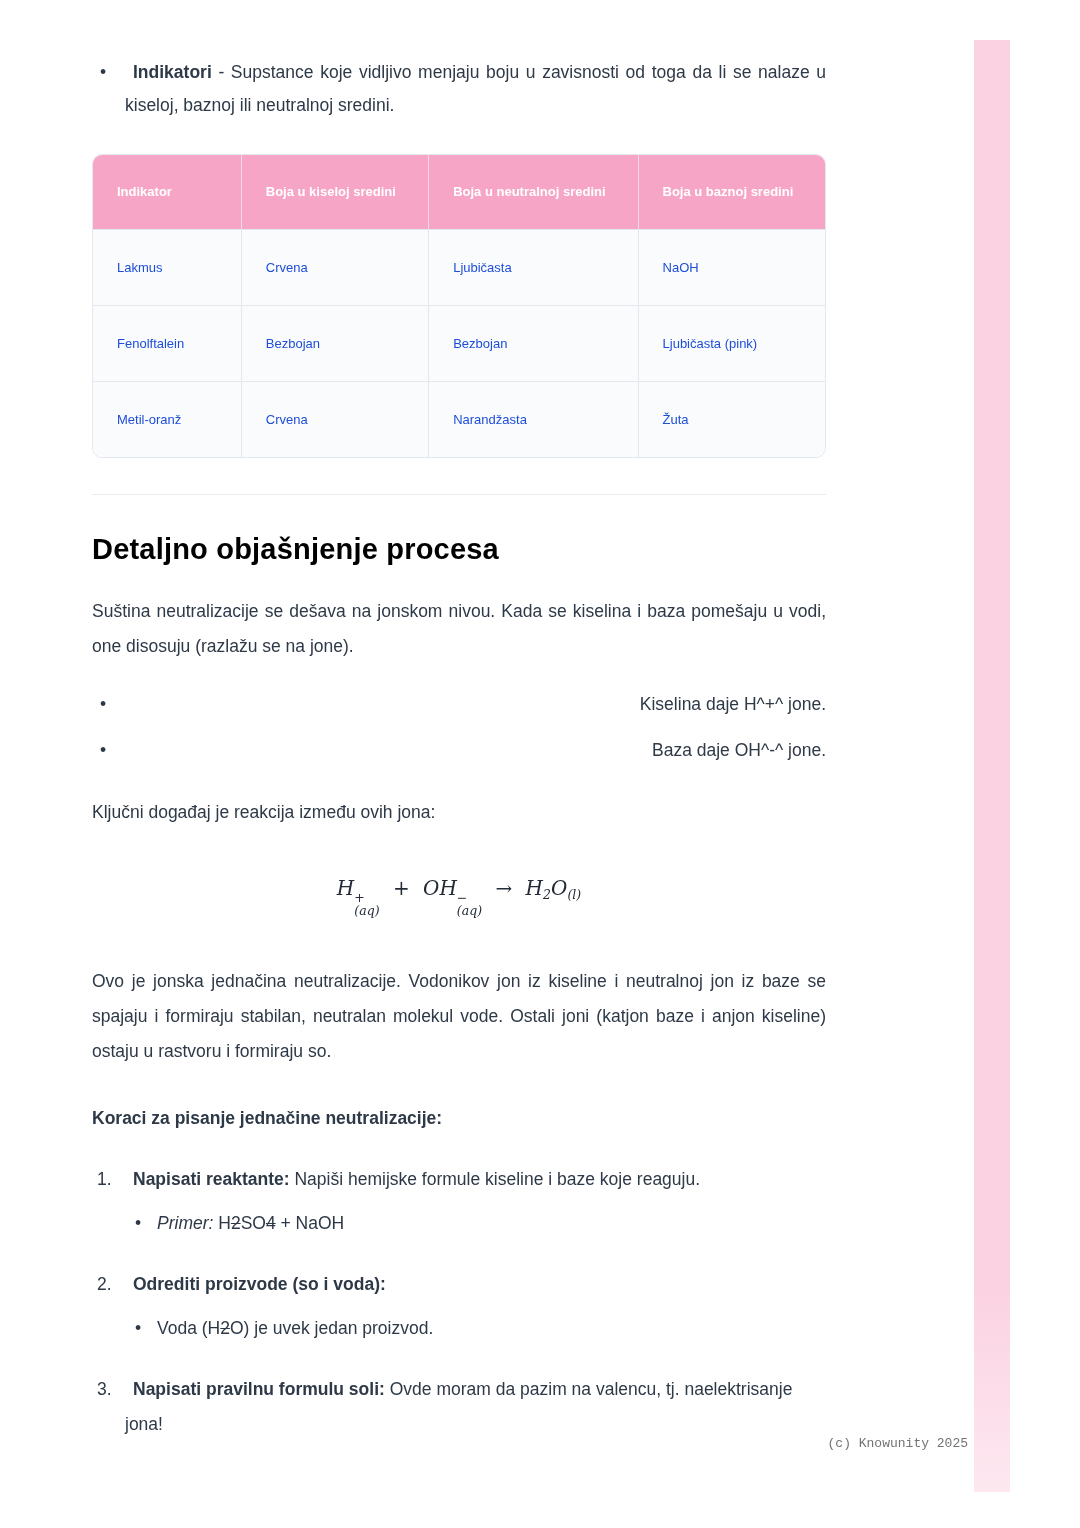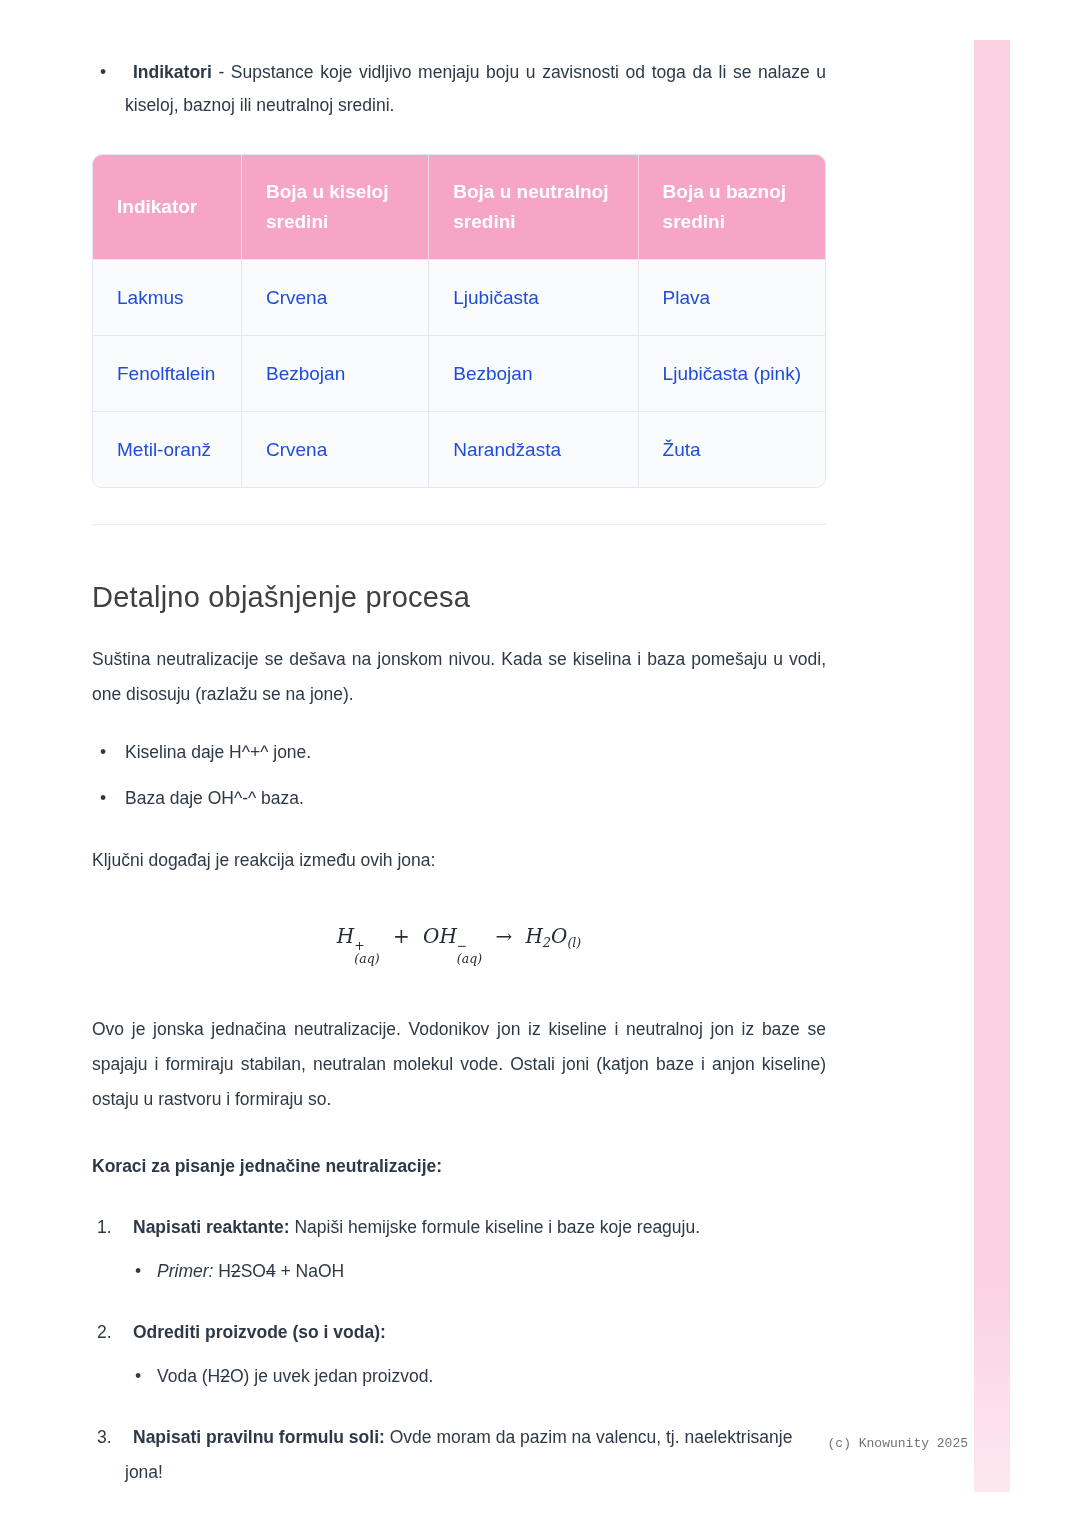--- a/index.html
+++ b/index.html
@@ -30,46 +30,46 @@
   .italic { font-style:italic; }
   .strike { text-decoration:line-through; }
 
   
   .table-wrap {
     margin-top:32px;
     border:1px solid #e3e8ee;
     border-radius:10px;
     overflow:hidden;
   }
-  table.tbl { width:100%; border-collapse:separate; border-spacing:0; font-size:19px; }
+  table.tbl { width:100%; border-collapse:separate; border-spacing:0; font-size:13px; }
   .tbl th {
     background:#f7a5c6; color:#ffffff; font-weight:600; text-align:left;
     padding:22px 24px; line-height:30px; vertical-align:middle;
     border-left:1px solid rgba(255,255,255,0.55);
   }
   .tbl th:first-child { border-left:none; }
   .tbl td {
     background:#fafbfc; color:#1d4ed8;
     padding:24px 24px; line-height:27px; vertical-align:middle;
     border-top:1px solid #e3e8ee; border-left:1px solid #e3e8ee;
   }
   .tbl td:first-child { border-left:none; }
   .c1 { width:148px; } .c2 { width:188px; } .c3 { width:210px; } .c4 { width:188px; }
 
   hr.divider { border:none; border-top:1px solid #e8ecf0; margin-top:36px; }
 
   .section-title {
-    margin-top:56px; font-size:29px; font-weight:400; color:#404040; letter-spacing:.2px;
+    margin-top:38px; font-size:29px; font-weight:700; color:#000000; letter-spacing:.2px;
   }
 
   p.para { margin-top:28px; font-size:17.5px; line-height:35px; }
   p.just { text-align:justify; }
 
   ul.mid { list-style:none; margin-top:24px; }
-  ul.mid .bitem { margin-bottom:13px; text-align:left; }
+  ul.mid .bitem { margin-bottom:13px; text-align:right; }
 
   .equation {
     margin-top:46px; text-align:center;
     font-family:"DejaVu Serif",serif; font-style:italic; font-size:20px; color:#222b36;
   }
   .eq-term { white-space:nowrap; }
   .eq-stack {
     display:inline-flex; flex-direction:column; align-items:flex-start;
     font-size:12.5px; line-height:1.08; vertical-align:-0.55em; text-align:left;
   }
@@ -107,21 +107,21 @@
             <th class="c2">Boja u kiseloj sredini</th>
             <th class="c3">Boja u neutralnoj sredini</th>
             <th class="c4">Boja u baznoj sredini</th>
           </tr>
         </thead>
         <tbody>
           <tr>
             <td>Lakmus</td>
             <td>Crvena</td>
             <td>Ljubičasta</td>
-            <td>Plava</td>
+            <td>NaOH</td>
           </tr>
           <tr>
             <td>Fenolftalein</td>
             <td>Bezbojan</td>
             <td>Bezbojan</td>
             <td>Ljubičasta (pink)</td>
           </tr>
           <tr>
             <td>Metil-oranž</td>
             <td>Crvena</td>
@@ -133,21 +133,21 @@
     </div>
 
     <hr class="divider">
 
     <h2 class="section-title">Detaljno objašnjenje procesa</h2>
 
     <p class="para just">Suština neutralizacije se dešava na jonskom nivou. Kada se kiselina i baza pomešaju u vodi, one disosuju (razlažu se na jone).</p>
 
     <ul class="blist mid">
       <li class="bitem">Kiselina daje H^+^ jone.</li>
-      <li class="bitem">Baza daje OH^-^ baza.</li>
+      <li class="bitem">Baza daje OH^-^ jone.</li>
     </ul>
 
     <p class="para">Ključni događaj je reakcija između ovih jona:</p>
 
     <div class="equation">
       <span class="eq-term"><span>H</span><span class="eq-stack">
             <span>+</span>
             <span>(aq)</span>
           </span></span>
       <span class="eq-op">+</span>

